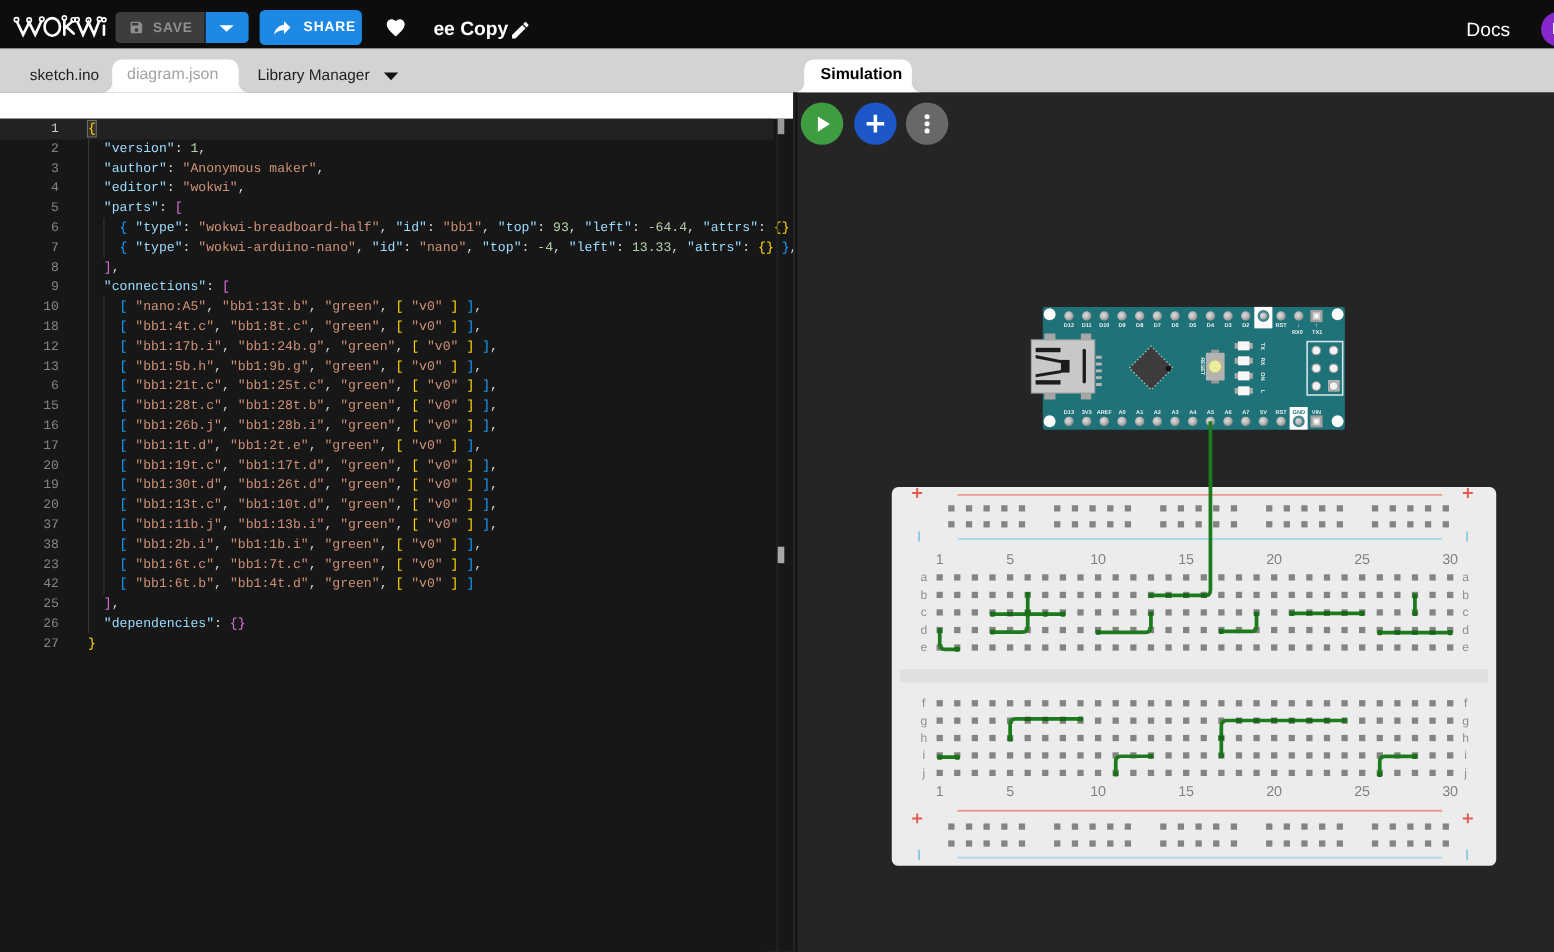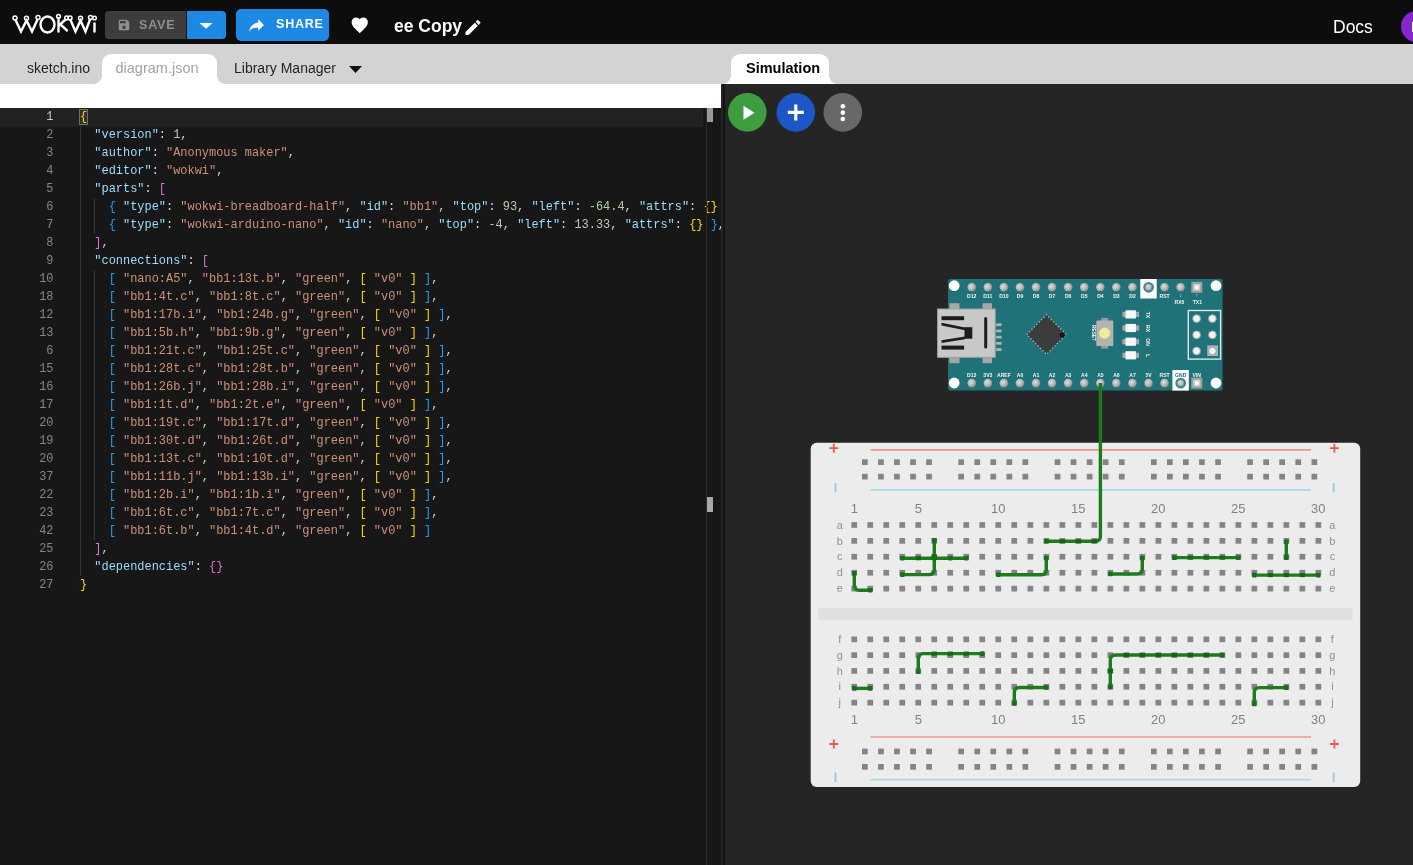--- a/index.html
+++ b/index.html
@@ -110,21 +110,21 @@
 <div class="gn" style="top:306px">12</div>
 <div class="gn" style="top:324px">13</div>
 <div class="gn" style="top:342px">6</div>
 <div class="gn" style="top:360px">15</div>
 <div class="gn" style="top:378px">16</div>
 <div class="gn" style="top:396px">17</div>
 <div class="gn" style="top:414px">20</div>
 <div class="gn" style="top:432px">19</div>
 <div class="gn" style="top:450px">20</div>
 <div class="gn" style="top:468px">37</div>
-<div class="gn" style="top:486px">22</div>
+<div class="gn" style="top:486px">38</div>
 <div class="gn" style="top:504px">23</div>
 <div class="gn" style="top:522px">42</div>
 <div class="gn" style="top:540px">25</div>
 <div class="gn" style="top:558px">26</div>
 <div class="gn" style="top:576px">27</div>
 <div class="cl" style="top:108px"><span class="m1"><i class="b1">{</i></span></div>
 <div class="cl" style="top:126px">  <i class="k">"version"</i><i class="p">:</i> <i class="n">1</i><i class="p">,</i></div>
 <div class="cl" style="top:144px">  <i class="k">"author"</i><i class="p">:</i> <i class="s">"Anonymous maker"</i><i class="p">,</i></div>
 <div class="cl" style="top:162px">  <i class="k">"editor"</i><i class="p">:</i> <i class="s">"wokwi"</i><i class="p">,</i></div>
 <div class="cl" style="top:180px">  <i class="k">"parts"</i><i class="p">:</i> <i class="b2">[</i></div>

